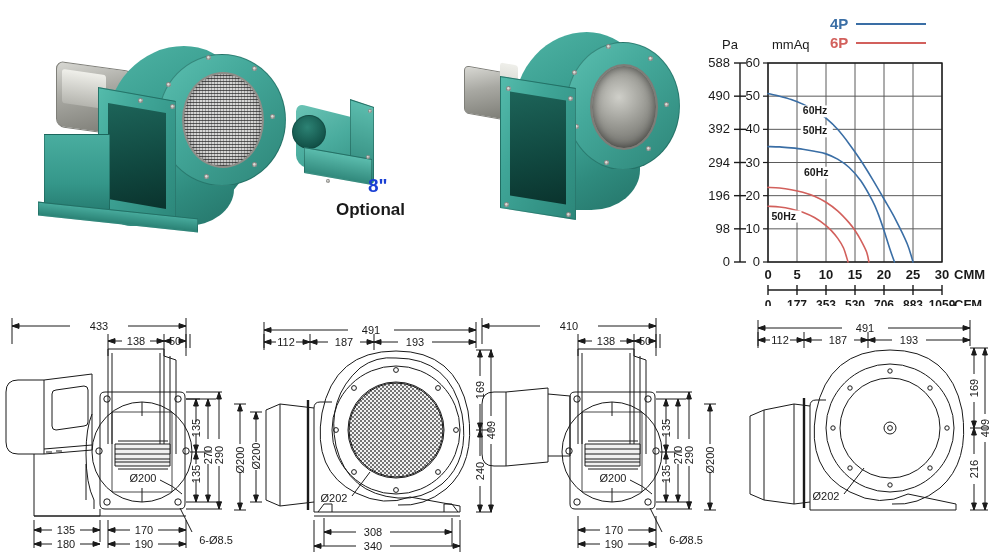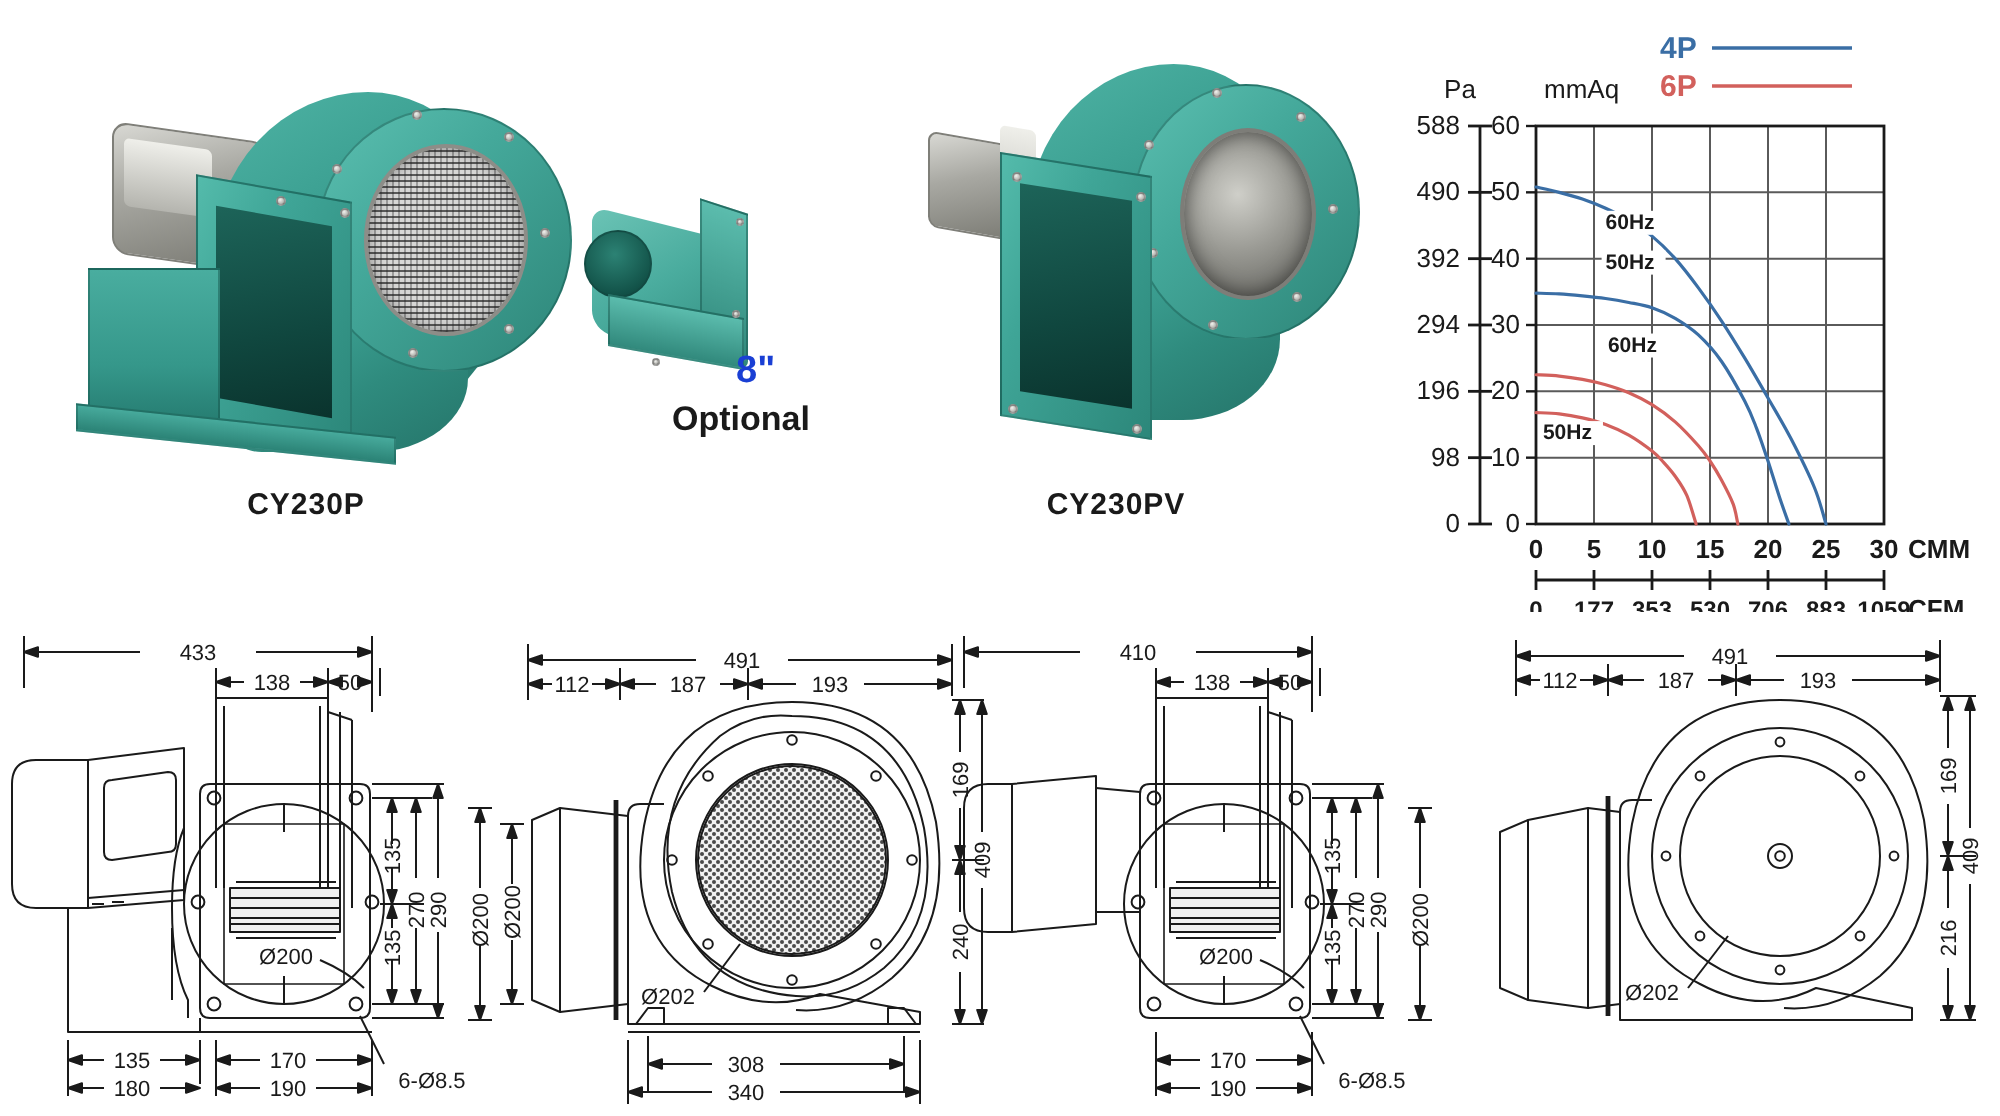--- a/index.html
+++ b/index.html
@@ -170,21 +170,20 @@
         <div class="outlet-box" style="left:80px; top:56px; width:78px; height:122px; transform:skewY(10deg);"></div>
         <div class="outlet-mouth" style="left:90px; top:70px; width:58px; height:96px; transform:skewY(10deg);"></div>
         <div class="bolt" style="left:120px; top:60px;"></div>
         <div class="bolt" style="left:152px; top:66px;"></div>
         <div class="bolt" style="left:118px; top:176px;"></div>
         <div class="bolt" style="left:152px; top:182px;"></div>
 
         <div class="base-plate" style="left:26px; top:96px; width:66px; height:82px;"></div>
         <div class="foot" style="left:20px; top:172px; width:160px; height:14px; transform:skewY(6deg);"></div>
       </div>
-      <div class="caption" style="top:206px;">CY230P</div>
     </div>
 
     <div class="photo-wrap" id="photoC">
       <div class="blower">
         <div class="duct-body" style="left:8px; top:18px; width:78px; height:62px; transform:skewY(14deg); border-radius:8px 4px 4px 10px;"></div>
         <div class="duct-mouth" style="left:4px; top:20px; width:34px; height:34px;"></div>
         <div class="duct-flange" style="left:62px; top:8px; width:24px; height:74px; transform:skewY(18deg);"></div>
         <div class="duct-flange" style="left:16px; top:58px; width:68px; height:26px; transform:skewY(10deg);"></div>
         <div class="bolt" style="left:80px; top:14px; width:4px; height:4px;"></div>
         <div class="bolt" style="left:78px; top:60px; width:4px; height:4px;"></div>
@@ -213,21 +212,20 @@
         <div class="bolt" style="left:136px; top:106px;"></div>
         <div class="bolt" style="left:134px; top:52px;"></div>
 
         <div class="outlet-box" style="left:62px; top:64px; width:76px; height:132px; transform:skewY(9deg);"></div>
         <div class="outlet-mouth" style="left:72px; top:78px; width:56px; height:104px; transform:skewY(9deg);"></div>
         <div class="bolt" style="left:68px; top:68px;"></div>
         <div class="bolt" style="left:130px; top:78px;"></div>
         <div class="bolt" style="left:66px; top:184px;"></div>
         <div class="bolt" style="left:128px; top:194px;"></div>
       </div>
-      <div class="caption" style="top:226px;">CY230PV</div>
     </div>
 
     <div id="chart">
       <svg class="chart-svg" width="306" height="300" viewBox="0 0 306 300">
         <g id="chart-render">
             <line x1="74" y1="57" x2="74" y2="256" stroke="#5a5a5a" stroke-width="1"></line>
             <line x1="103" y1="57" x2="103" y2="256" stroke="#5a5a5a" stroke-width="1"></line>
             <line x1="132" y1="57" x2="132" y2="256" stroke="#5a5a5a" stroke-width="1"></line>
             <line x1="161" y1="57" x2="161" y2="256" stroke="#5a5a5a" stroke-width="1"></line>
             <line x1="190" y1="57" x2="190" y2="256" stroke="#5a5a5a" stroke-width="1"></line>

